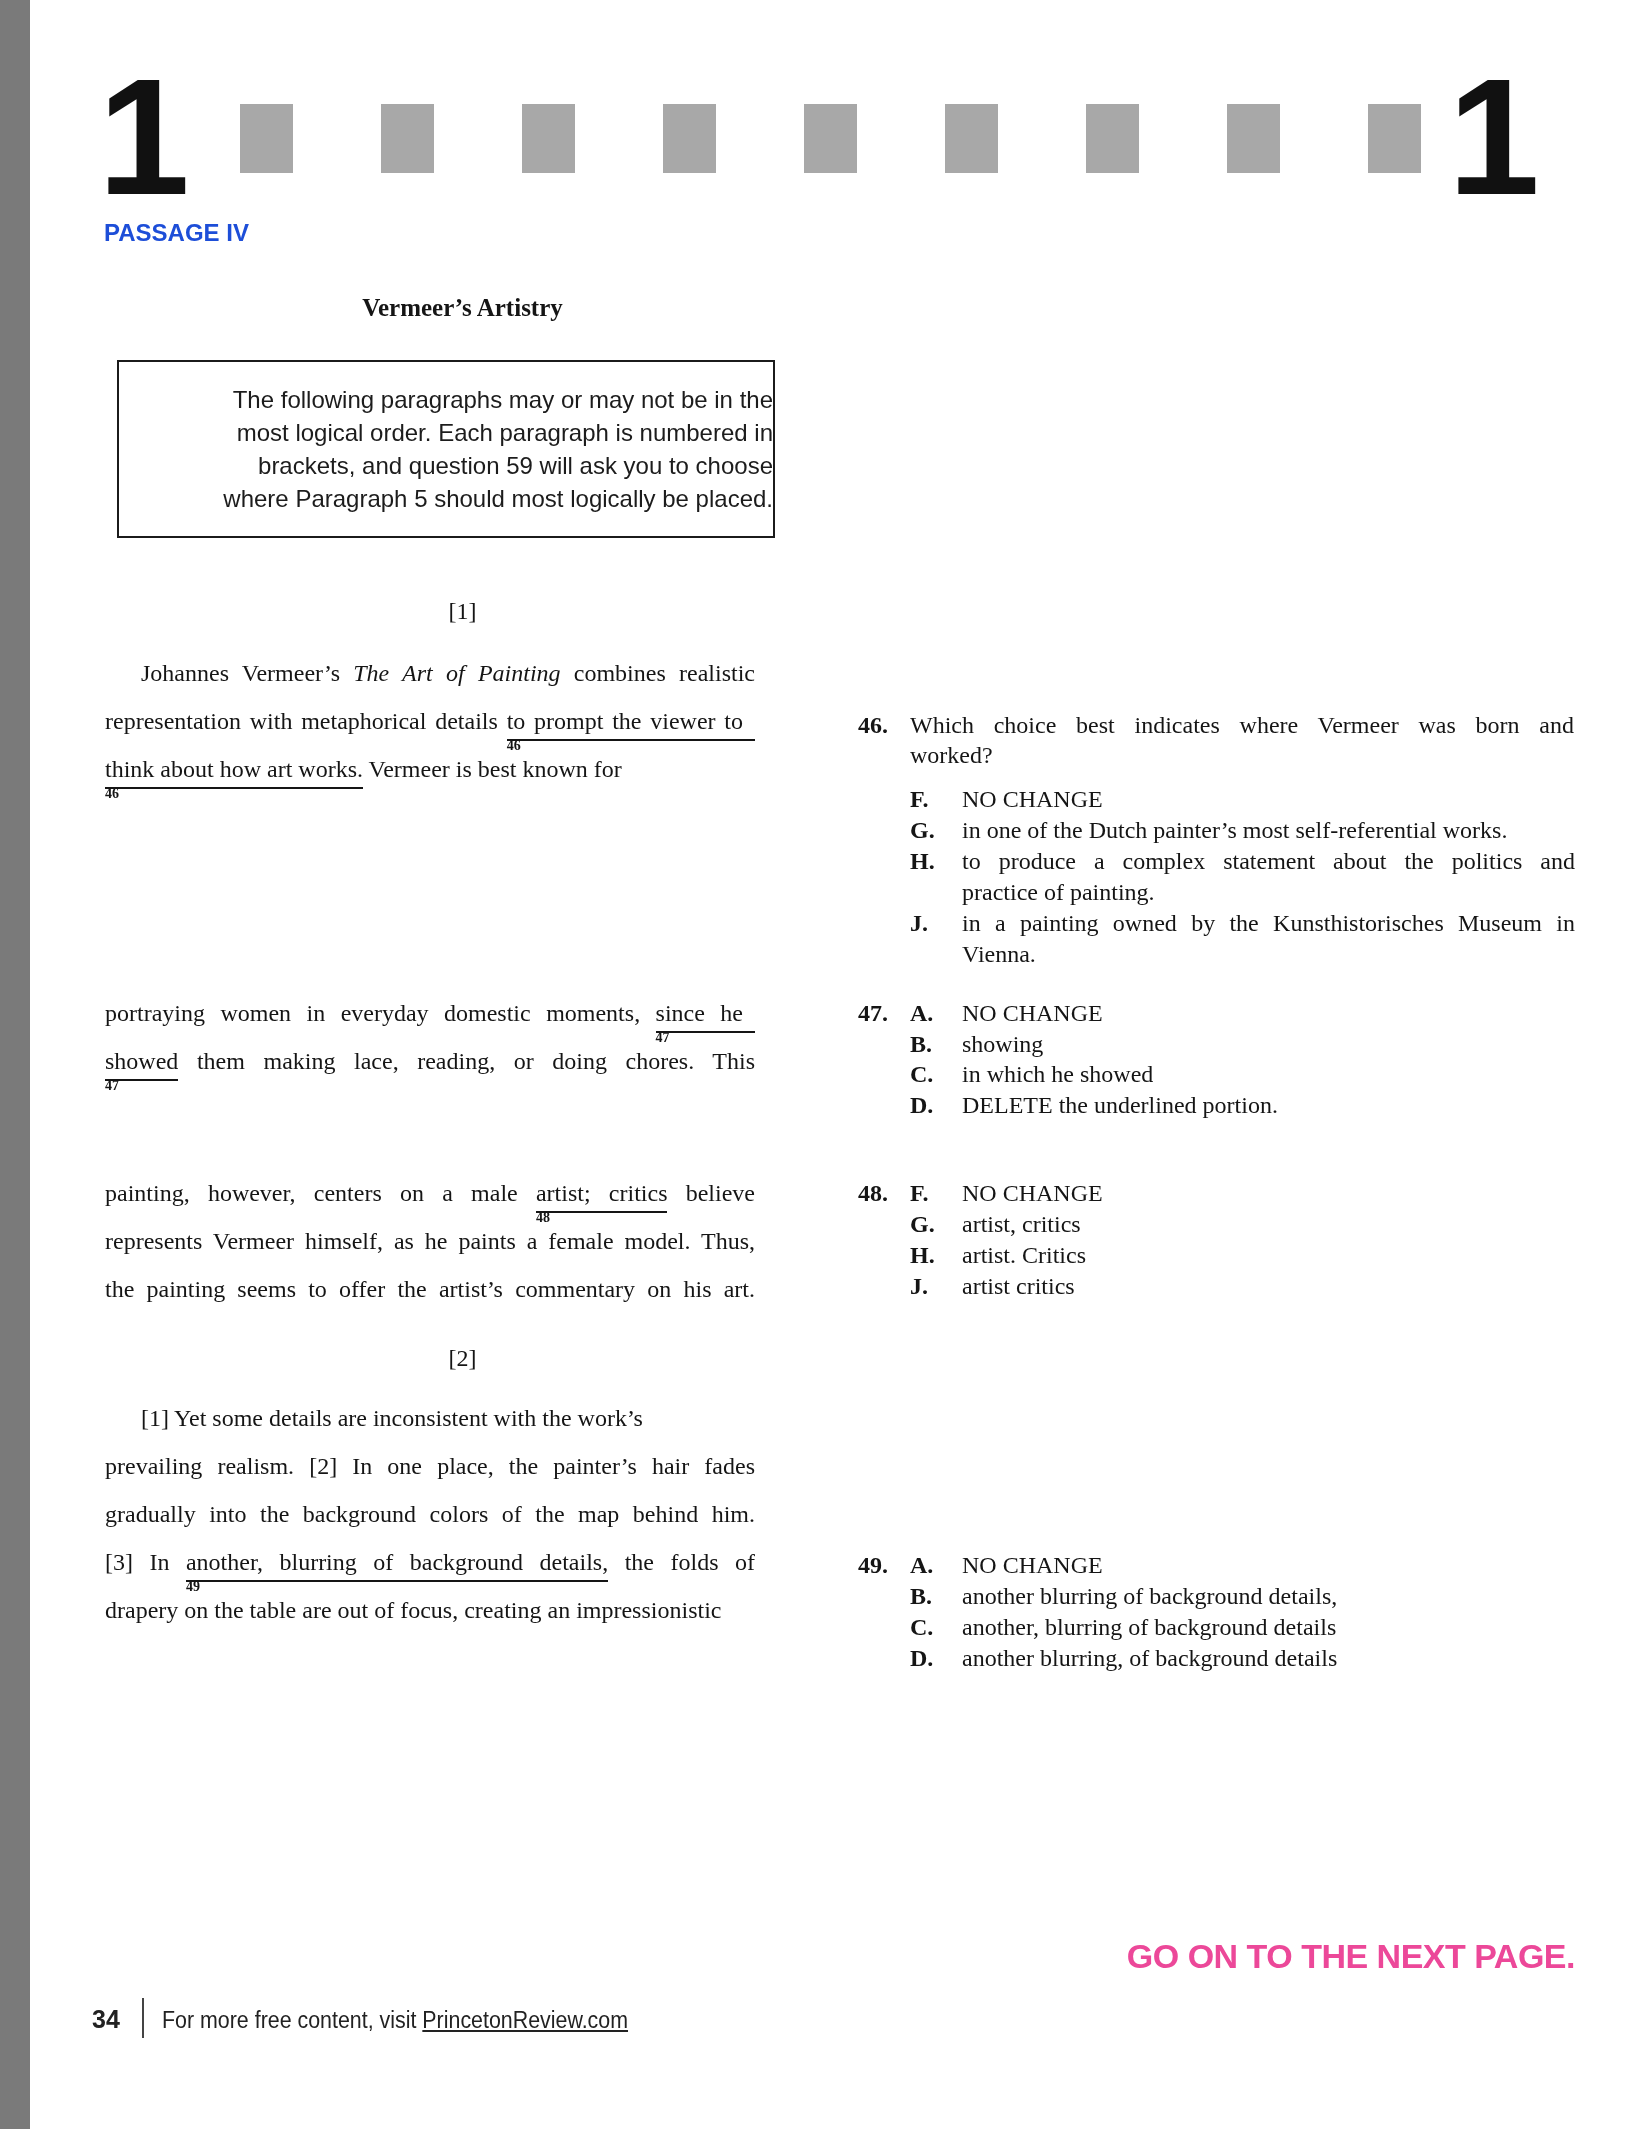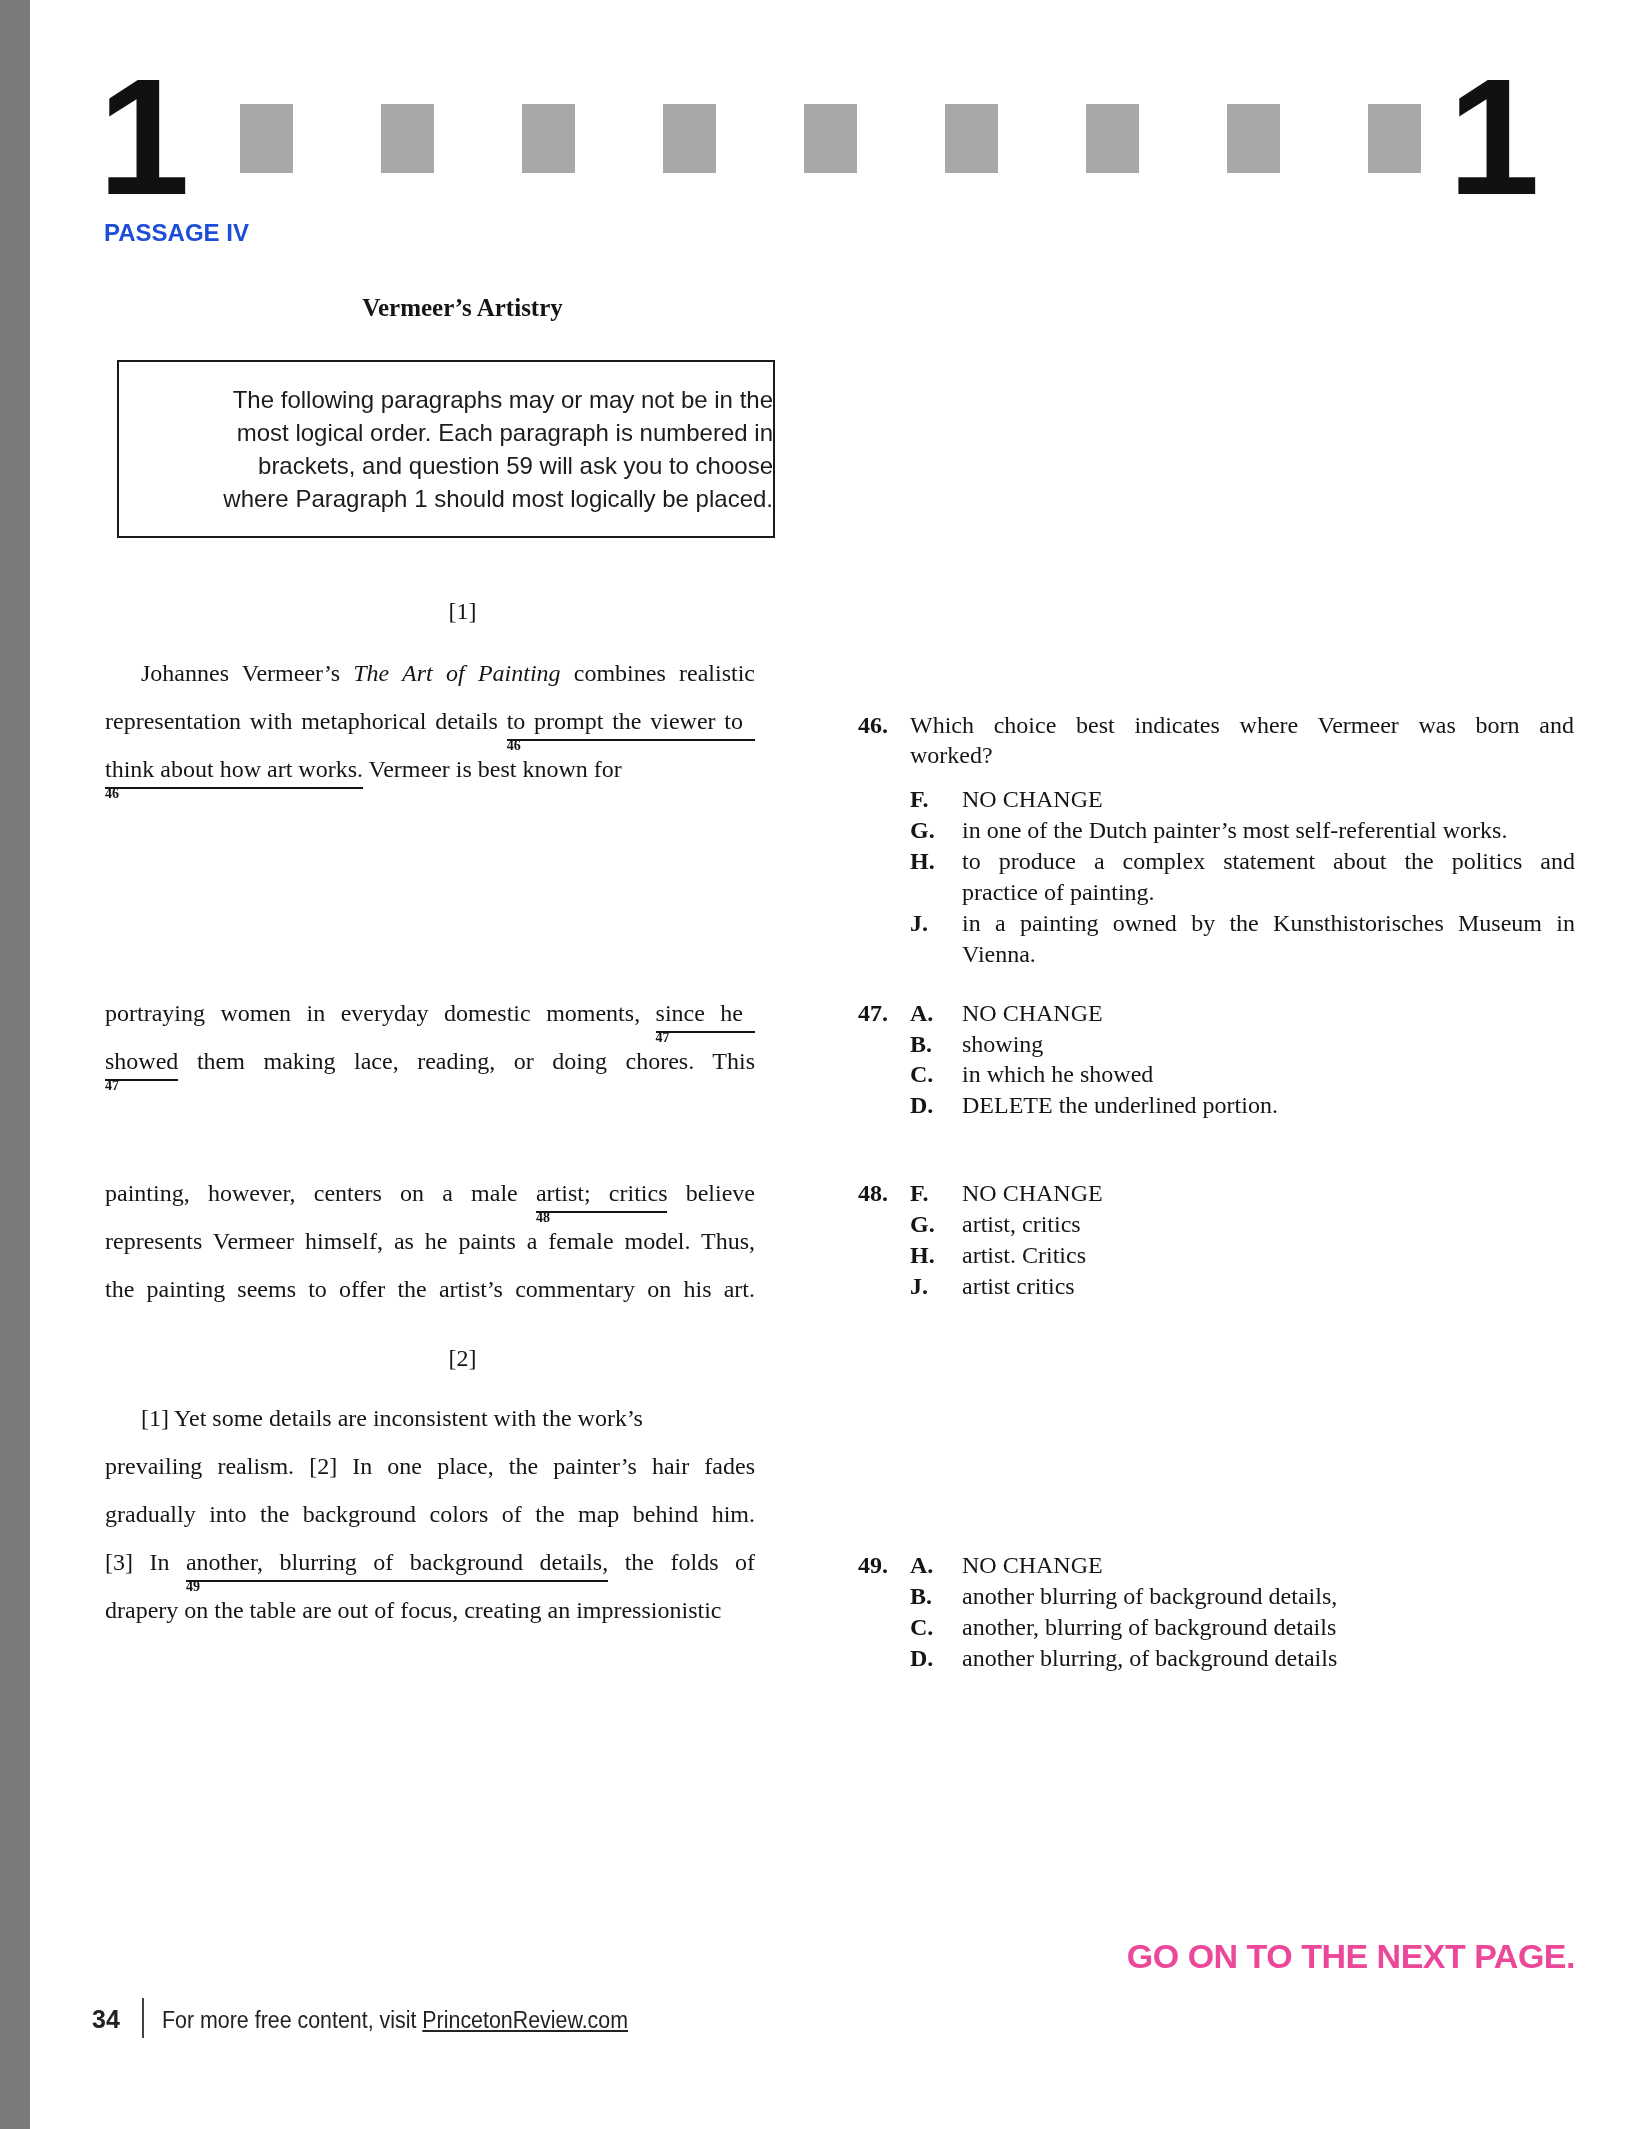--- a/index.html
+++ b/index.html
@@ -63,21 +63,21 @@
   <div class="sq" style="left:1227px"></div>
   <div class="sq" style="left:1368px"></div>
 
   <div class="passage-label">PASSAGE IV</div>
   <div class="ptitle">Vermeer’s Artistry</div>
 
   <div class="ibox">
     <div>The following paragraphs may or may not be in the</div>
     <div>most logical order. Each paragraph is numbered in</div>
     <div>brackets, and question 59 will ask you to choose</div>
-    <div>where Paragraph 1 should most logically be placed.</div>
+    <div>where Paragraph 5 should most logically be placed.</div>
   </div>
 
   <div class="marker" style="top:598px">[1]</div>
 
   <div class="pl fill ind" style="top:660px"><span>Johannes Vermeer’s </span><span class="it">The Art of Painting</span><span> combines realistic</span></div>
 
   <div class="pl fill" style="top:708px"><span>representation with metaphorical details </span><span class="u ext"><span>to prompt the viewer to</span><span class="n">46</span></span></div>
 
   <div class="pl" style="top:756px"><span class="u"><span>think about how art works.</span><span class="n">46</span></span><span> Vermeer is best known for</span></div>
 

